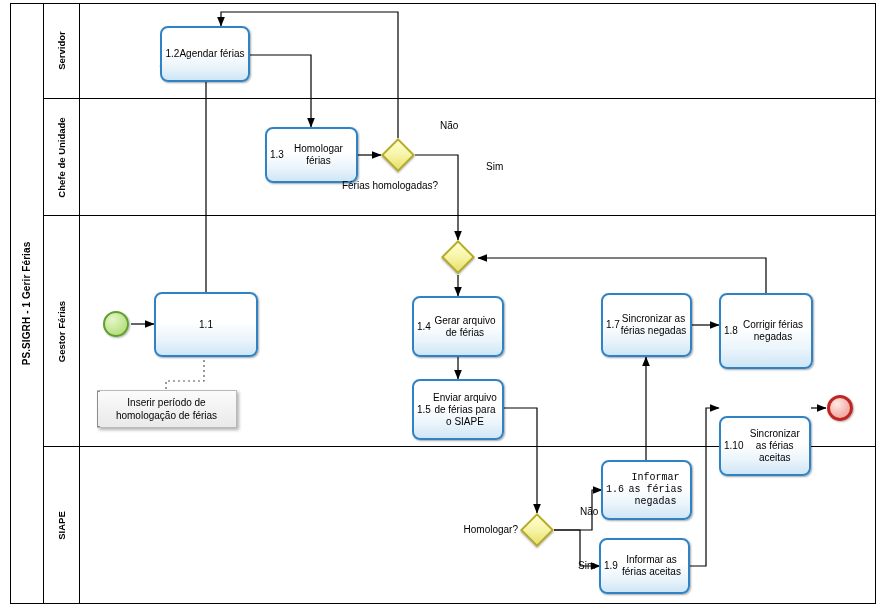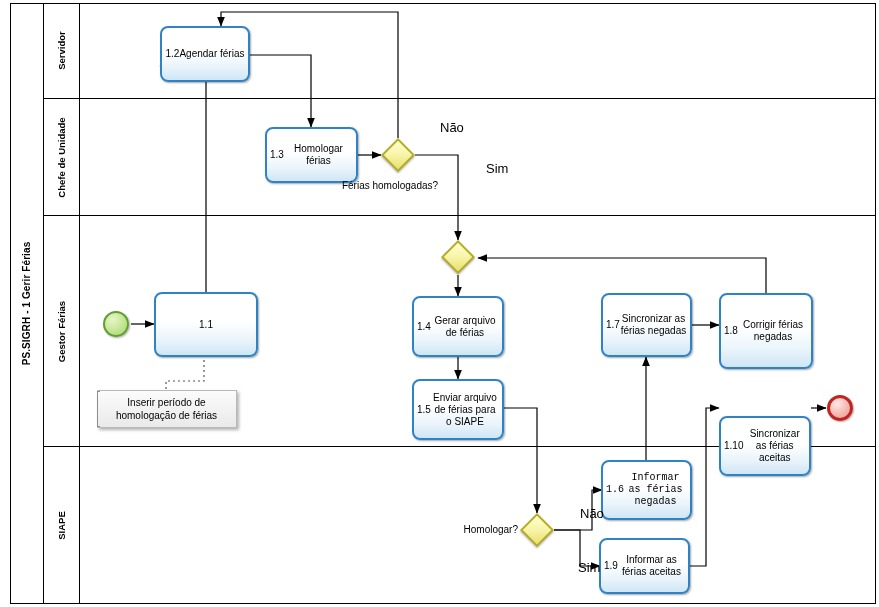--- a/index.html
+++ b/index.html
@@ -90,21 +90,21 @@
     display:flex;align-items:center;justify-content:center;
     box-sizing:border-box;padding:10px 4px;
   }
   .annotation:before{
     content:"";position:absolute;left:0;top:0;bottom:0;width:2px;
     border-left:1px solid #8d8d8d;border-top:1px solid #8d8d8d;border-bottom:1px solid #8d8d8d;
   }
 
   
   .flab{
-    position:absolute;font-size:13px;color:#000;white-space:nowrap;padding-left:24px;
+    position:absolute;font-size:10px;color:#000;white-space:nowrap;padding-left:24px;
   }
   
   .gcap{
     position:absolute;font-size:10px;color:#000;text-align:center;line-height:12px;
   }
   svg.edges{position:absolute;left:0;top:0;width:879px;height:607px;pointer-events:none;}
 </style>
 </head>
 <body>
 

